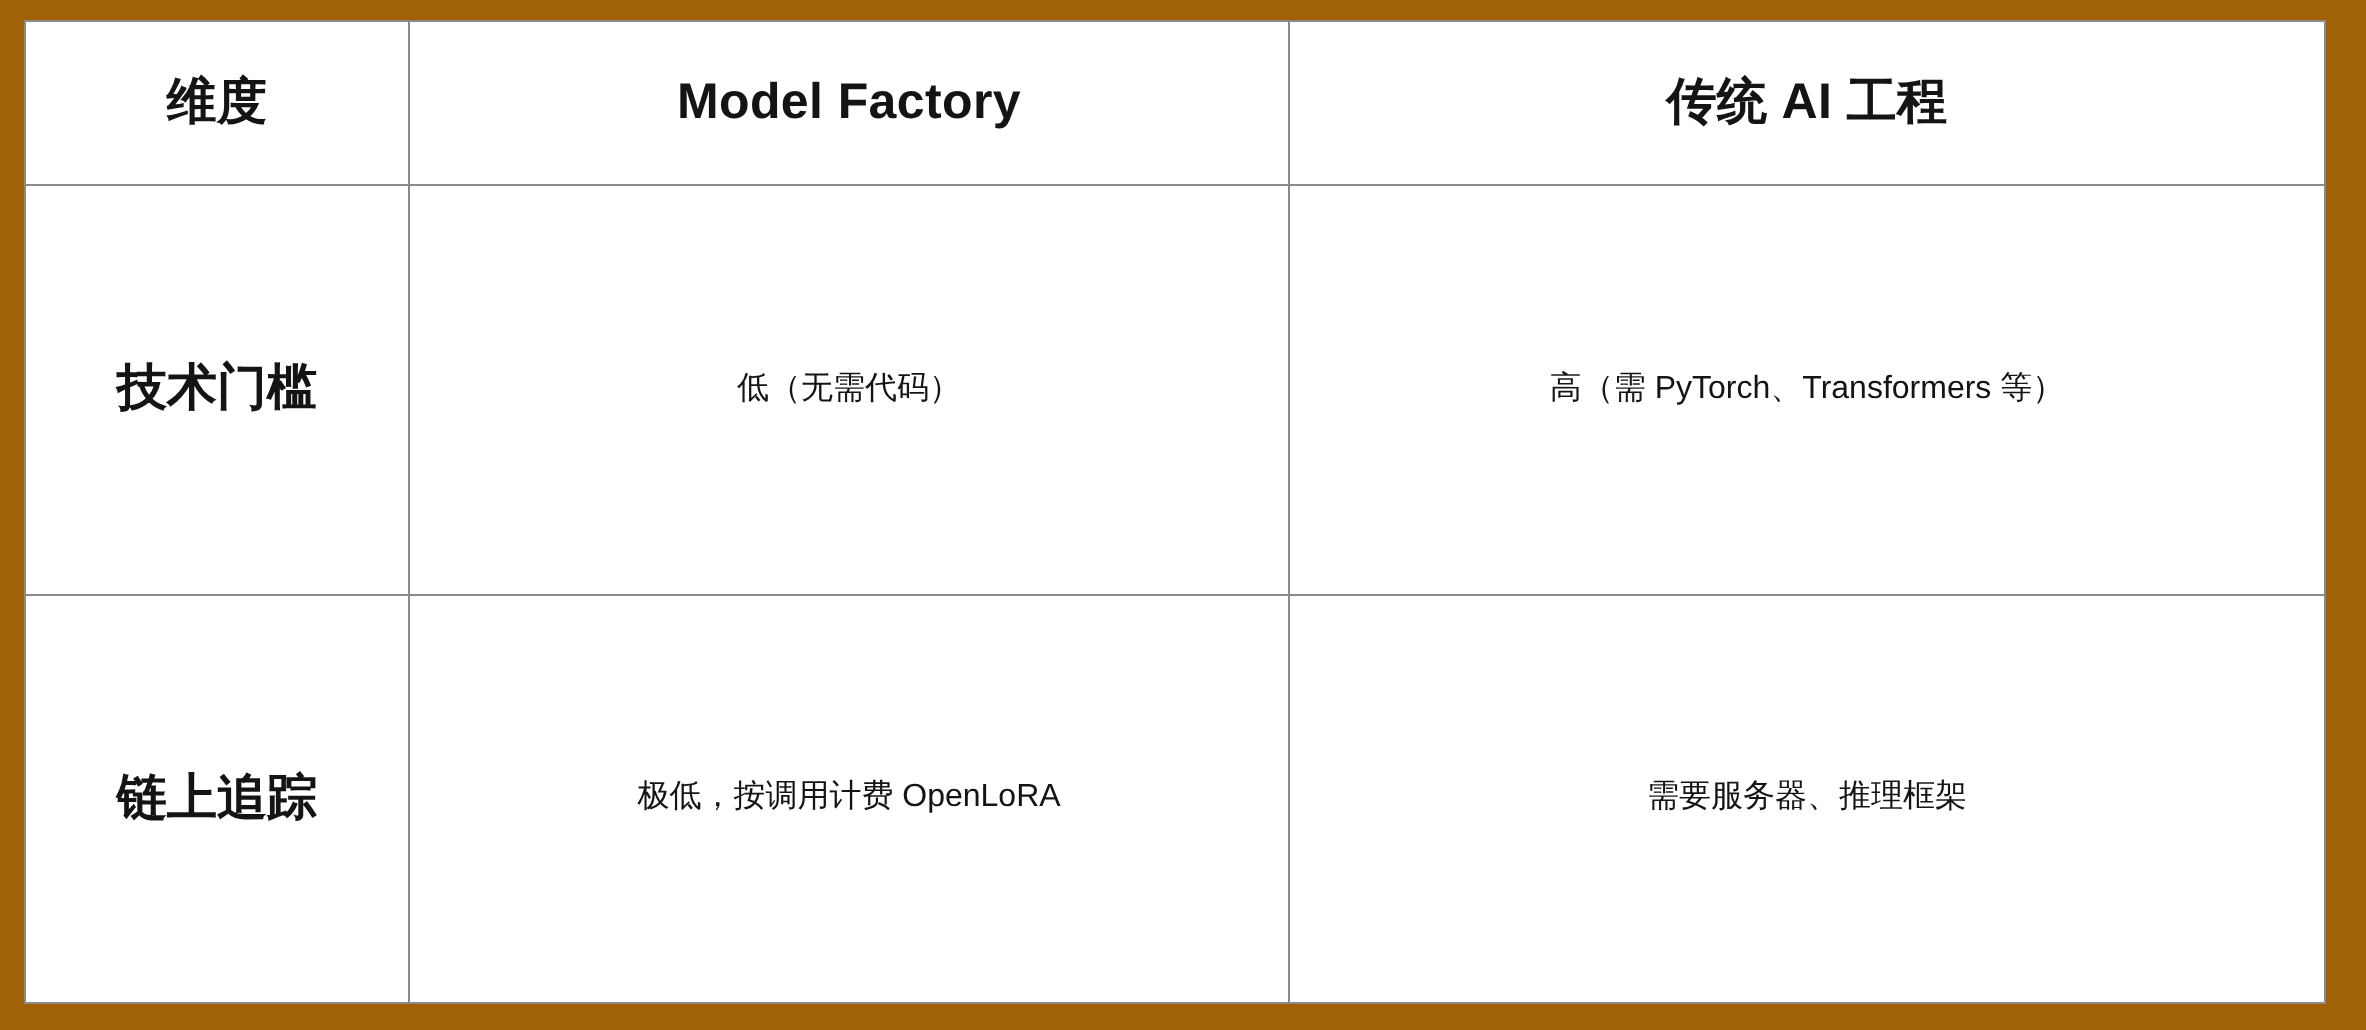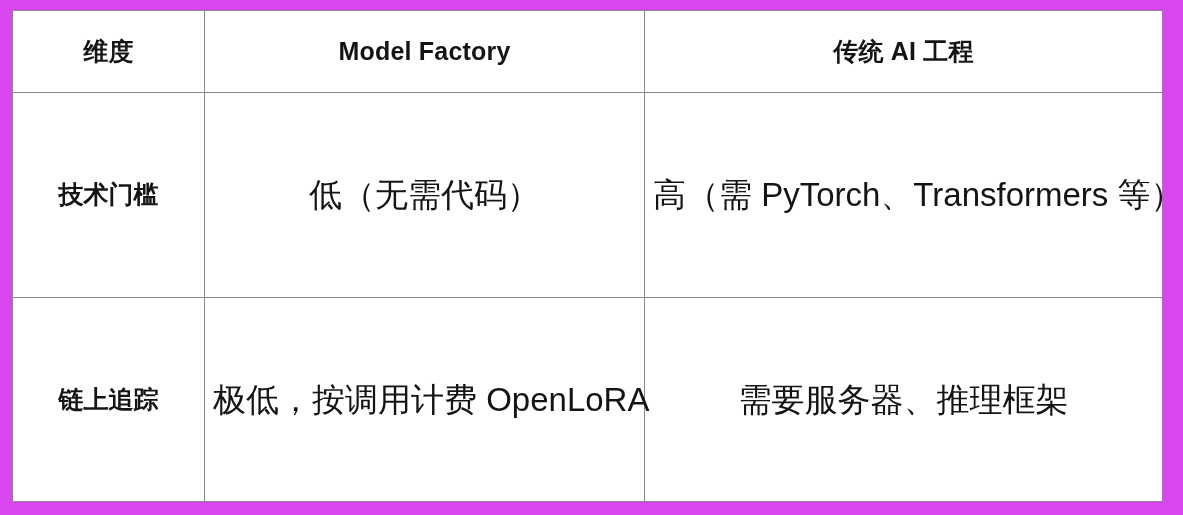--- a/index.html
+++ b/index.html
@@ -12,21 +12,21 @@
     background: #ffffff;
     font-family: "Liberation Sans", "DejaVu Sans", sans-serif;
     color: #141414;
     overflow: hidden;
   }
 
   .sheet {
     position: relative;
     width: 1183px;
     height: 515px;
-    background: #d946ef;
+    background: #a16207;
   }
 
   table.cmp {
     position: absolute;
     left: 12px;
     top: 10px;
     width: 1150px;
     height: 492px;
     border-collapse: collapse;
     table-layout: fixed;
@@ -50,21 +50,21 @@
   }
 
   table.cmp thead th {
     font-weight: bold;
     font-size: 25px;
     letter-spacing: 0.2px;
   }
 
   table.cmp tbody td {
     font-weight: normal;
-    font-size: 33px;
+    font-size: 16px;
   }
 
   table.cmp tbody td.dim-cell {
     font-size: 25px;
     font-weight: bold;
   }
 
   .cellwrap {
     display: inline-flex;
     align-items: center;

